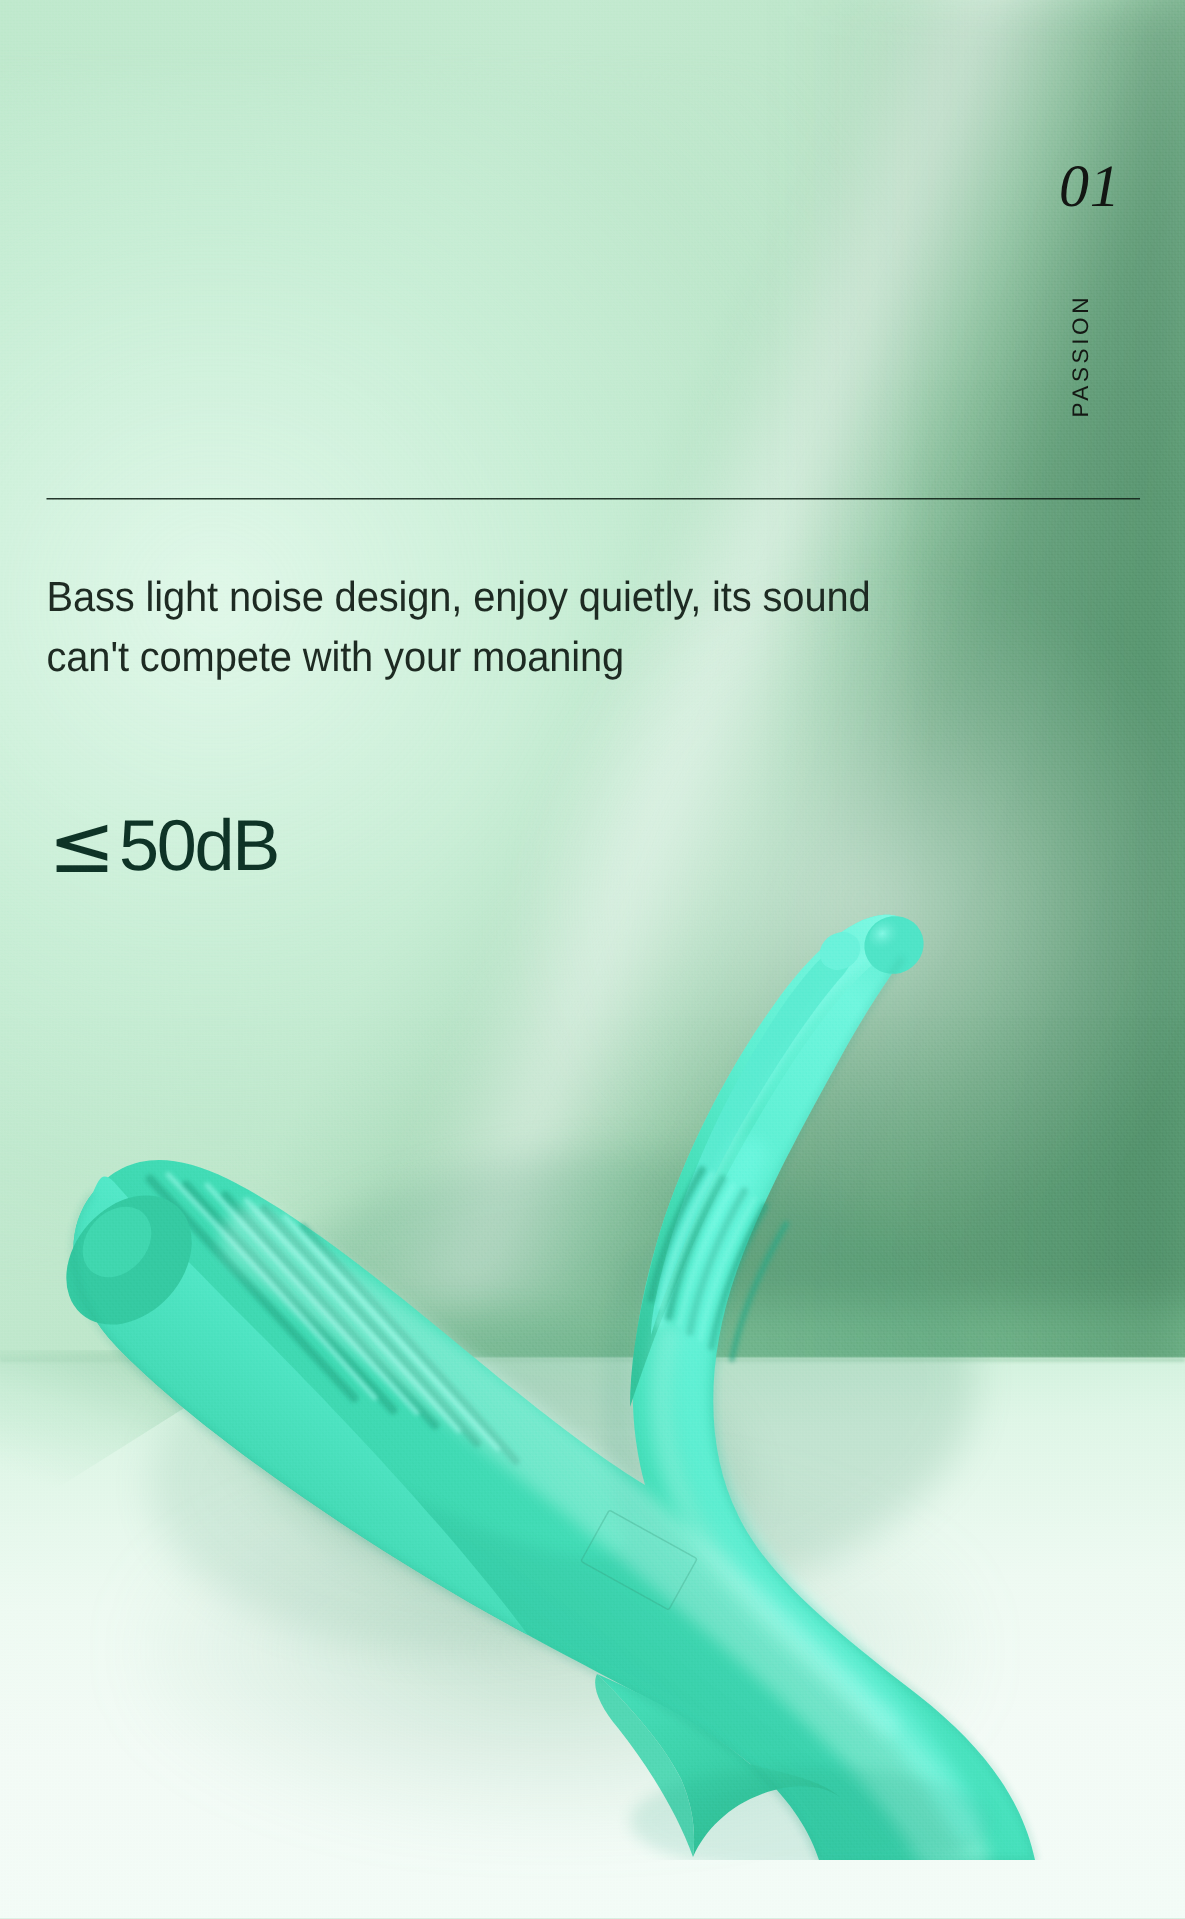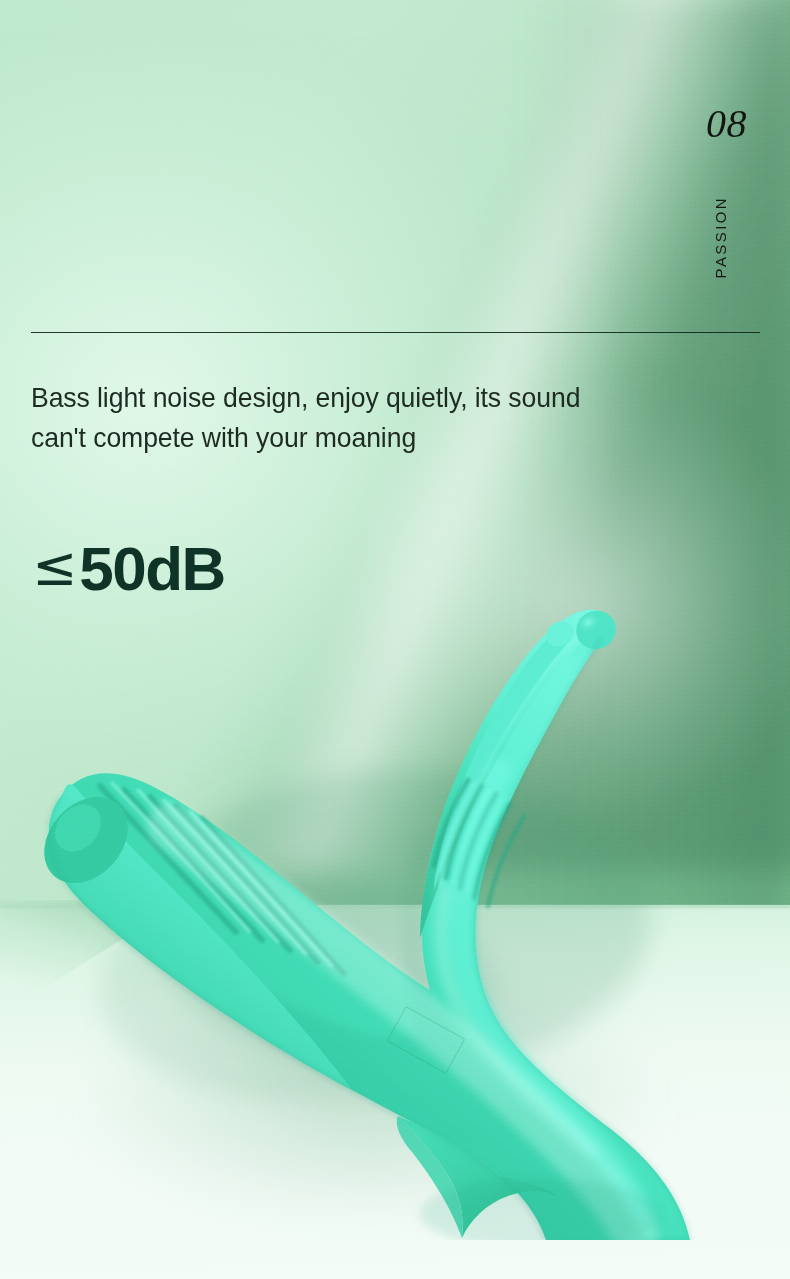--- a/index.html
+++ b/index.html
@@ -290,22 +290,22 @@
   .metric-operator {
     font-family: "DejaVu Sans", sans-serif;
     font-weight: 400;
     font-size: 54px;
     letter-spacing: 0;
     position: relative;
     top: -2px;
   }
 
   .metric-value {
-    font-size: 62px;
-    font-weight: 700;
+    font-size: 48px;
+    font-weight: 400;
     letter-spacing: -1.5px;
   }
 
   
   .product {
     position: absolute;
     left: 0;
     top: 590px;
     width: 790px;
     height: 650px;
@@ -335,21 +335,21 @@
   <div class="bg-shadow-diagonal"></div>
   <div class="bg-right-shade"></div>
   <div class="bg-soft-2"></div>
 
   <div class="floor"></div>
   <div class="floor-edge"></div>
   <div class="floor-wedge-left"></div>
   <div class="floor-contact-shadow"></div>
 
 
-  <div class="section-number">08</div>
+  <div class="section-number">01</div>
 
   <div class="vertical-label">PASSION</div>
 
   <div class="divider"></div>
 
   <div class="body-copy">
     <span class="body-copy-line">Bass light noise design, enjoy quietly, its sound</span>
     <span class="body-copy-line">can't compete with your moaning</span>
   </div>
 

